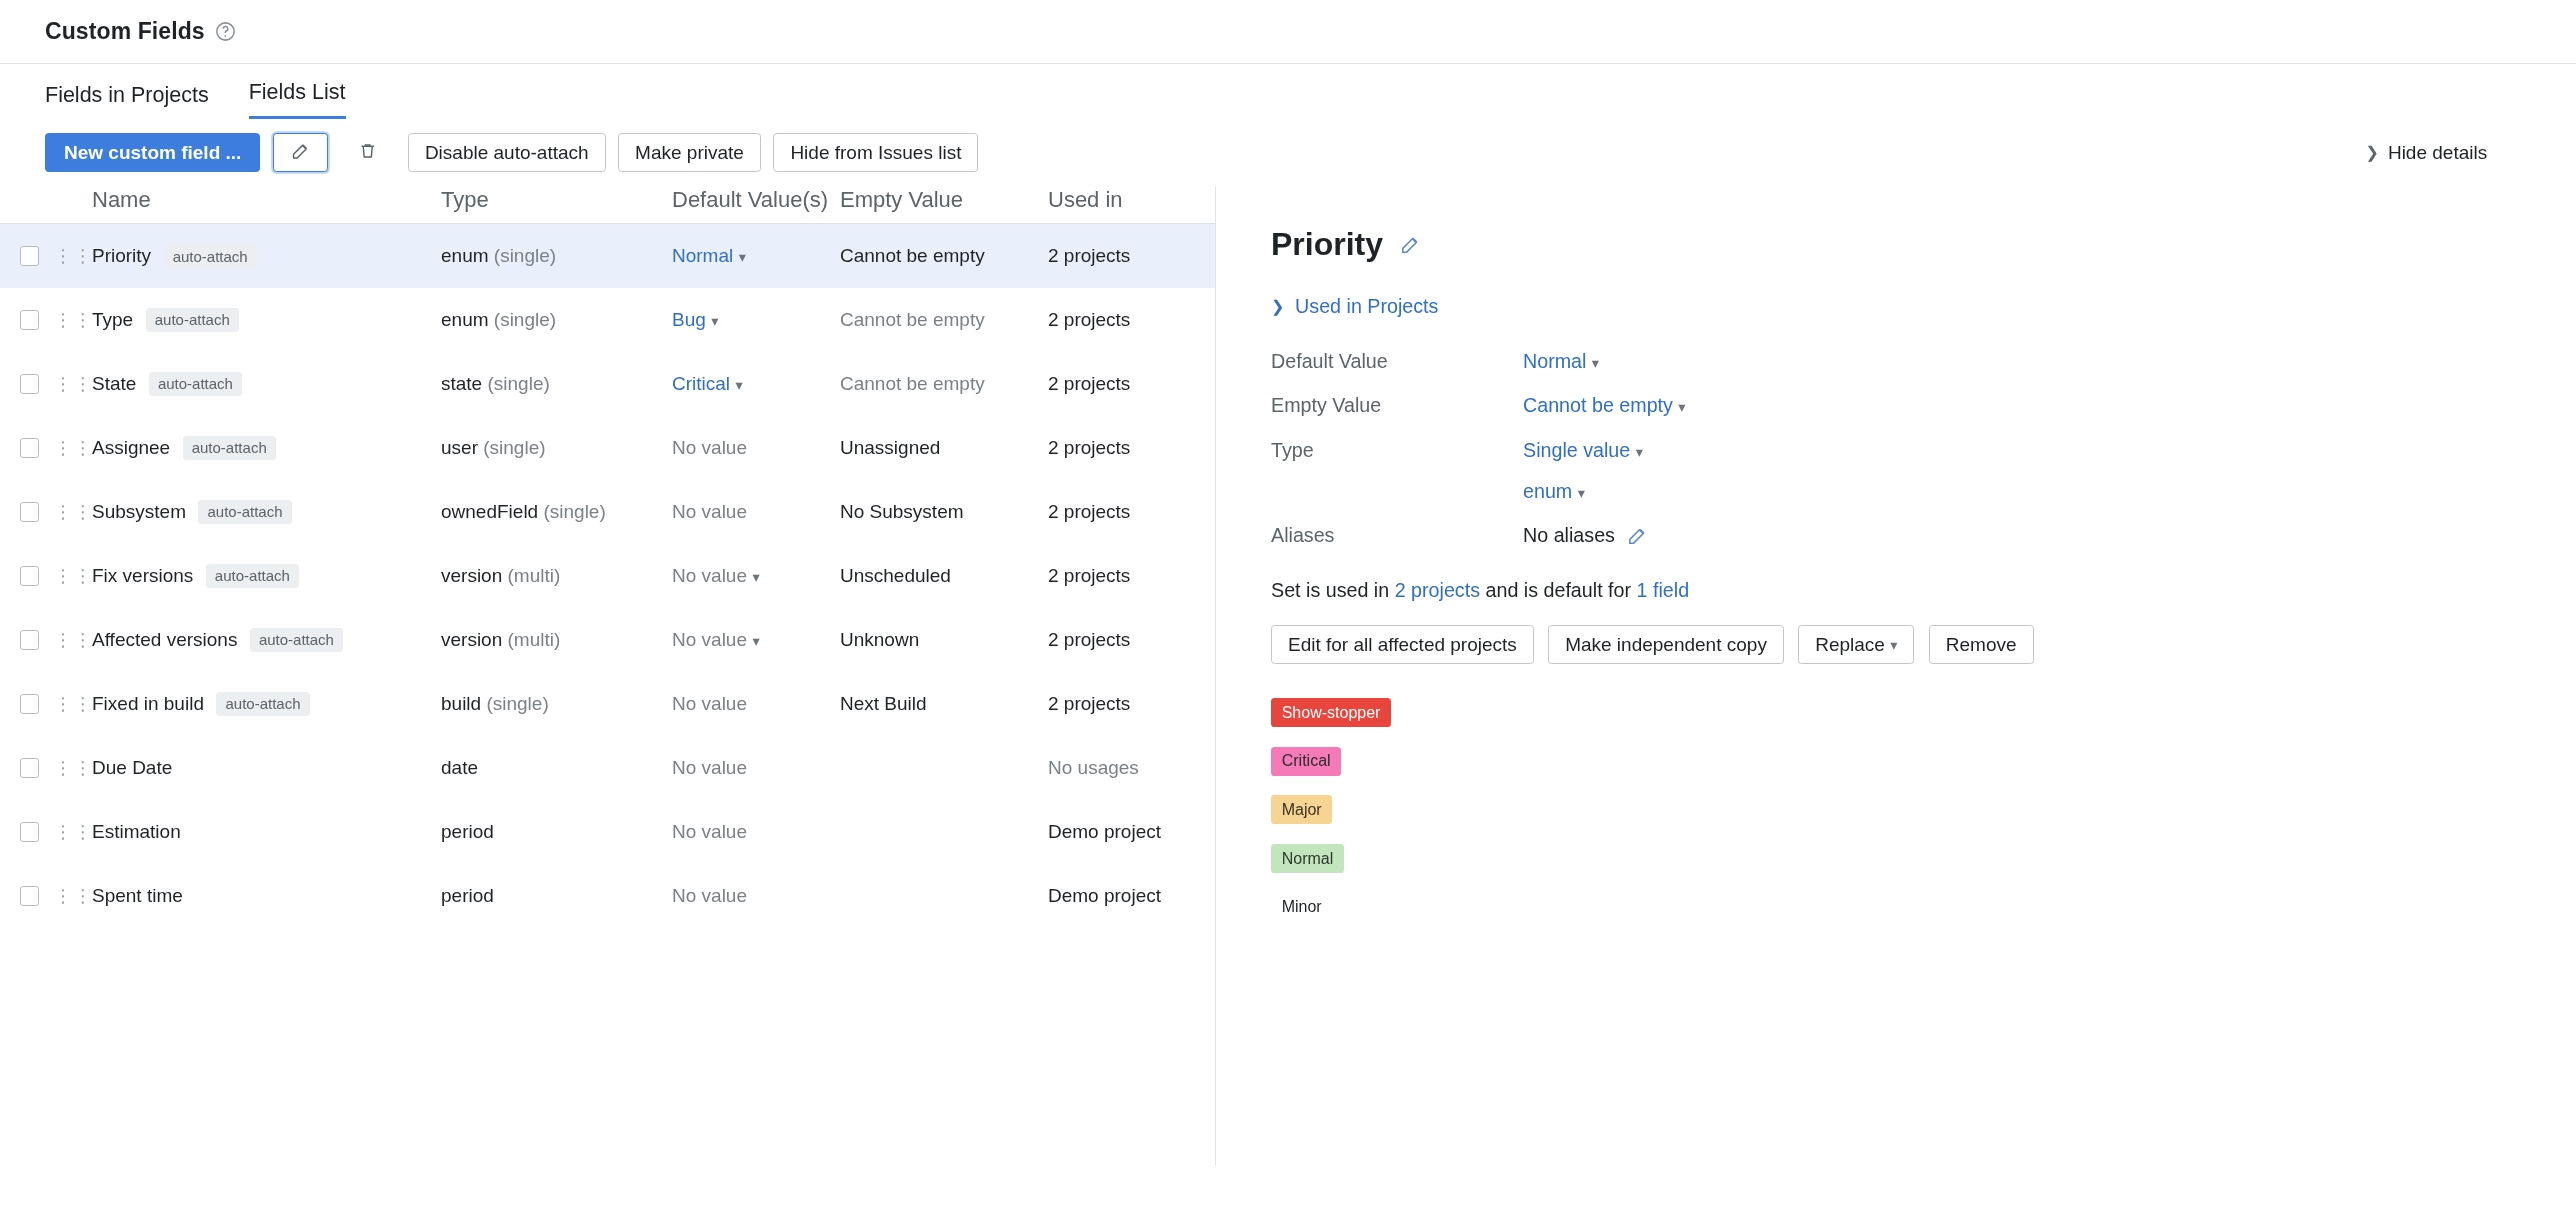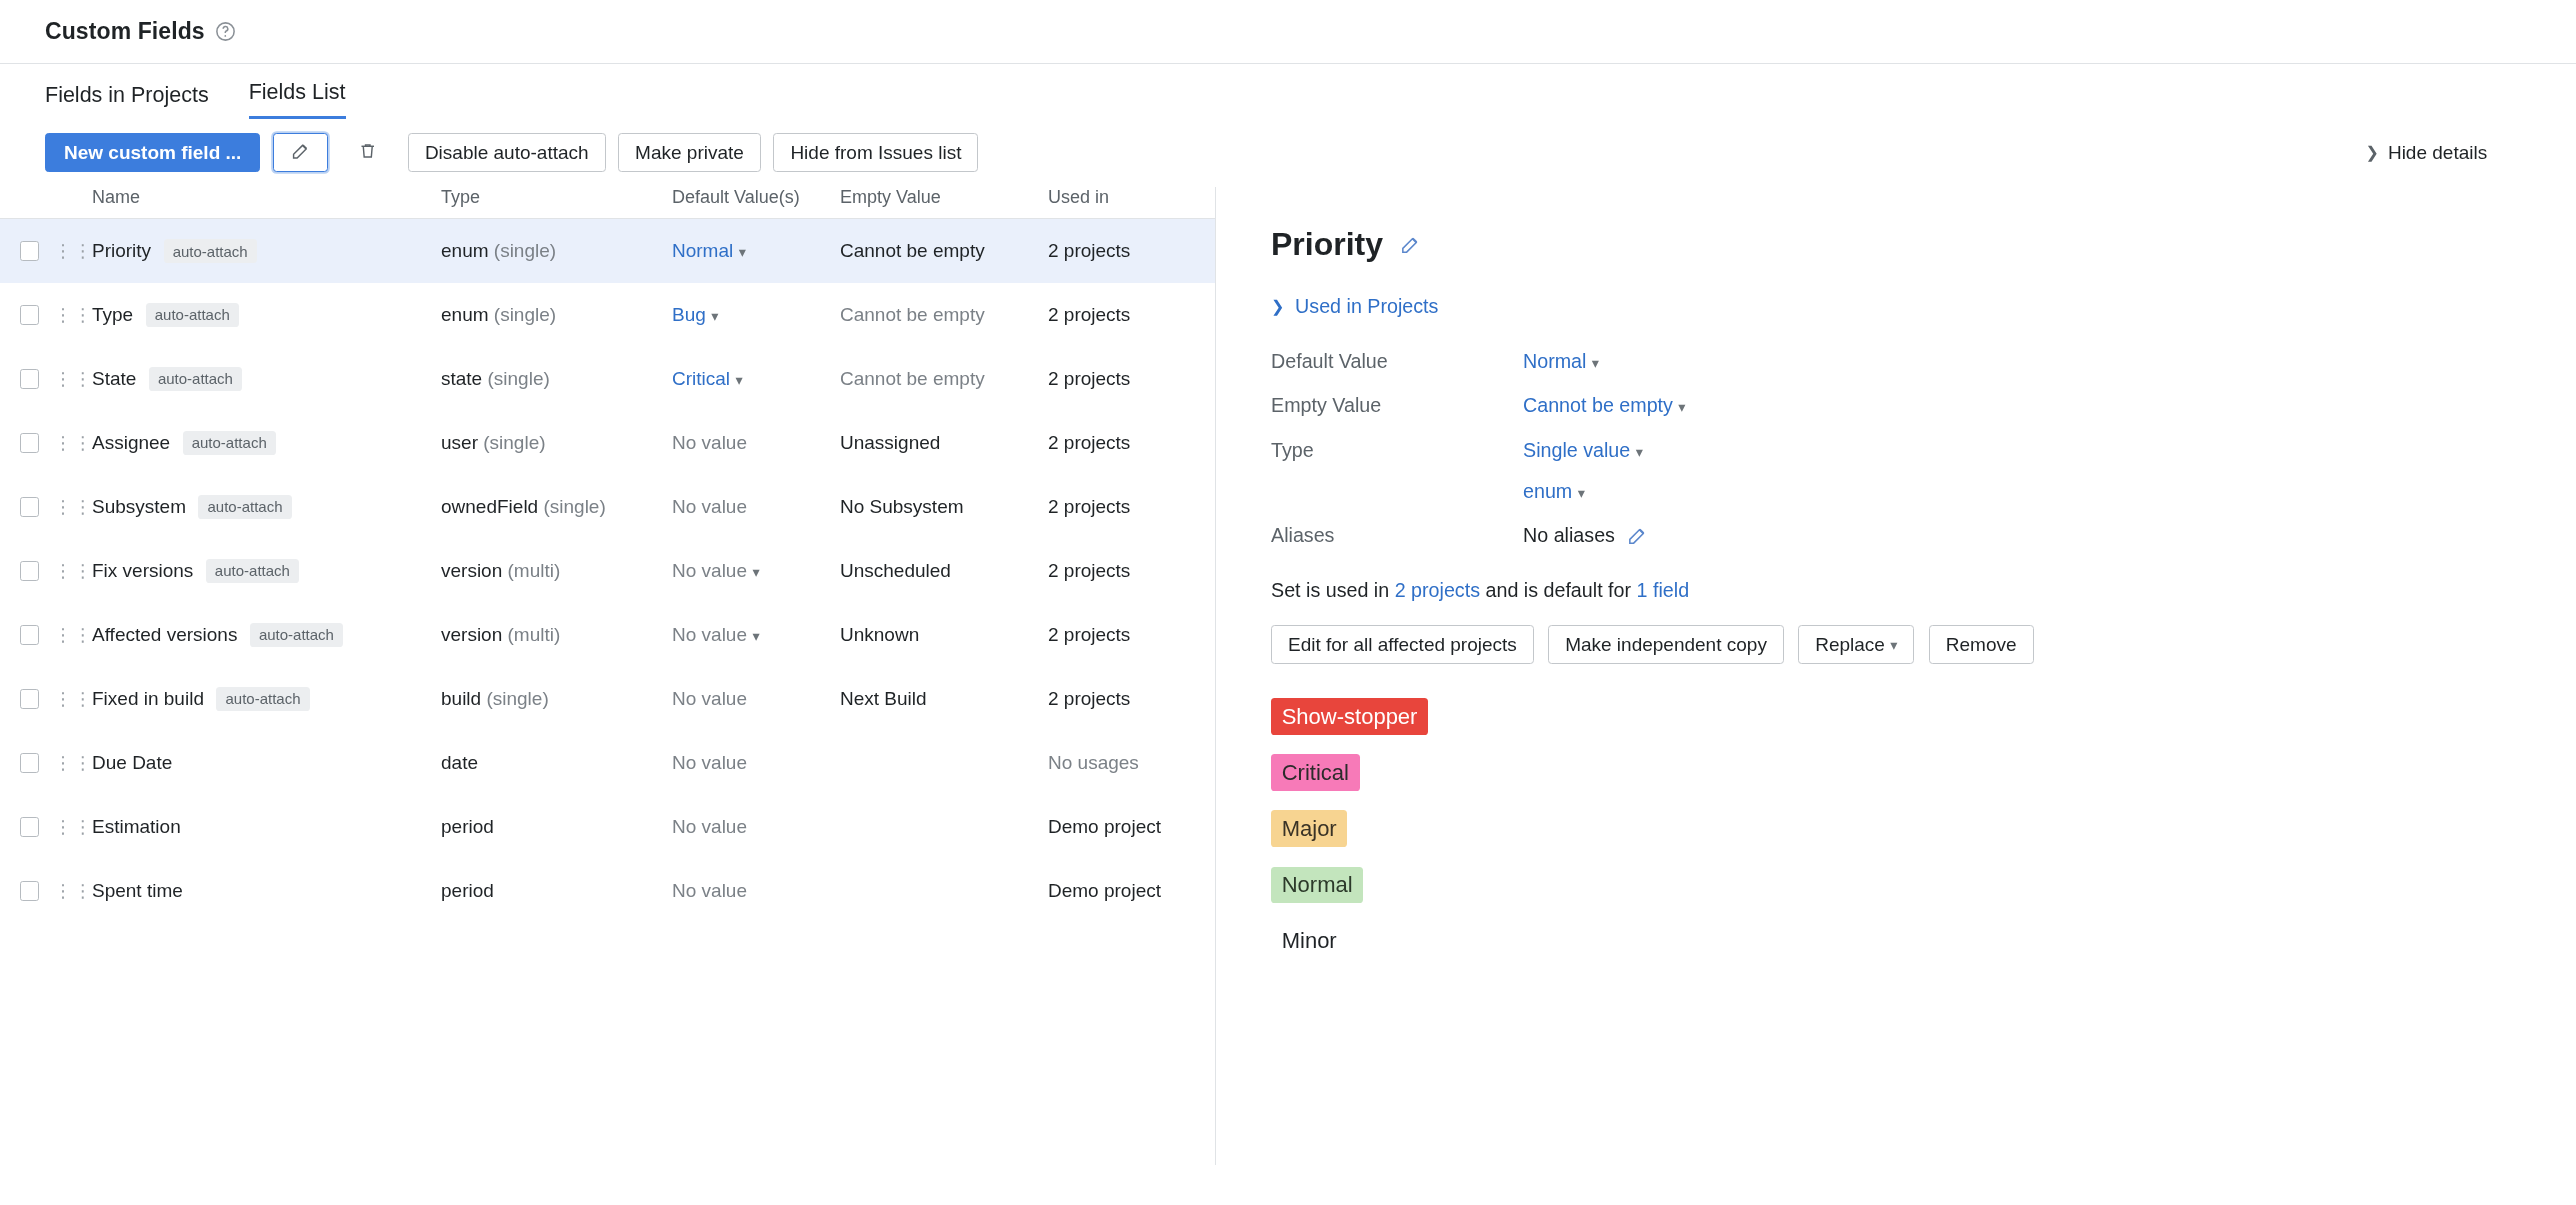--- a/index.html
+++ b/index.html
@@ -139,21 +139,21 @@
   }
 
   
   table.fields {
     width: 1216px;
     border-collapse: collapse;
     table-layout: fixed;
   }
   table.fields th {
     text-align: left;
-    font-size: 18px;
+    font-size: 22px;
     font-weight: normal;
     color: #5c6369;
     padding: 0 0 10.7px 0;
     border-bottom: 0.9px solid #e0e3e6;
     vertical-align: bottom;
   }
   .col-check { width: 54px; }
   .col-drag  { width: 38px; }
   .col-name  { width: 349px; }
   .col-type  { width: 231px; }
@@ -265,21 +265,21 @@
   .action-row {
     margin-top: 23px;
     display: flex;
     gap: 14.3px;
     align-items: center;
   }
 
   .values-list { margin-top: 34px; }
   .value-chip {
     display: inline-block;
-    font-size: 22px;
+    font-size: 16px;
     border-radius: 3.6px;
     padding: 4.5px 10.7px;
     margin-bottom: 19.7px;
     line-height: 1.25;
   }
   .value-row { display: block; }
 </style>
 </head>
 <body>
 

